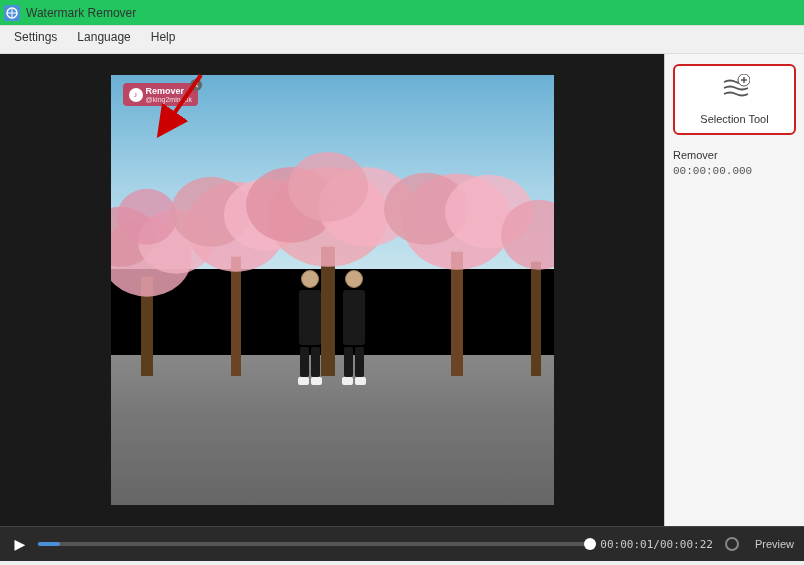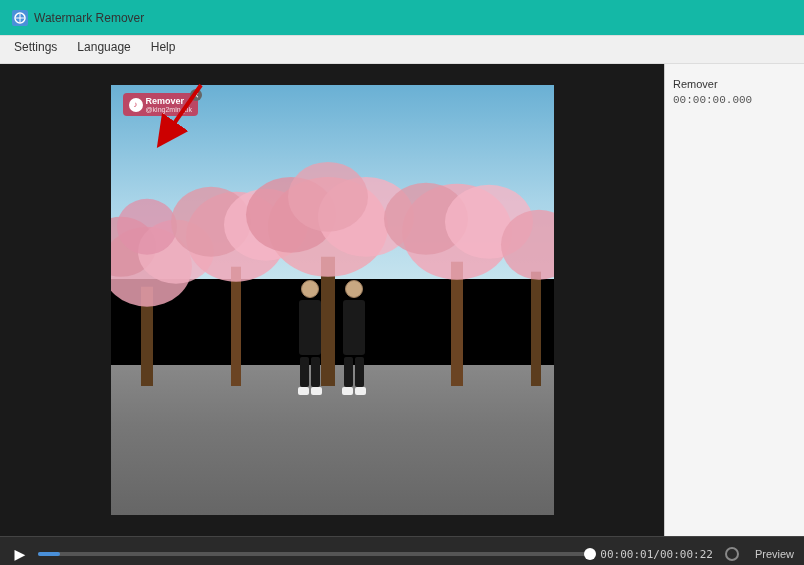--- a/index.html
+++ b/index.html
@@ -7,25 +7,25 @@
       width: 804px;
       height: 565px;
       font-family: 'Segoe UI', Arial, sans-serif;
       background: #f0f0f0;
       overflow: hidden;
       font-size: 13px;
     }
 
     
     .title-bar {
-      height: 36px;
-      background: #14b8a6;
-      display: flex;
-      align-items: center;
-      padding: 0 12px;
+      height: 26px;
+      background: #22c55e;
+      display: flex;
+      align-items: center;
+      padding: 0 4px;
       border-bottom: 1px solid #ddd;
     }
     .title-bar-icon {
       width: 16px;
       height: 16px;
       margin-right: 6px;
       background: #4a90d9;
       border-radius: 2px;
       display: flex;
       align-items: center;
@@ -427,20 +427,35 @@
             <polygon points="0 0, 8 4, 0 8" fill="#cc0000"></polygon>
           </marker>
         </defs>
         <line x1="60" y1="5" x2="25" y2="55" stroke="#cc0000" stroke-width="4" marker-end="url(#arrowhead)"></line>
       </svg>
     </div>
   </div>
 
   <div class="right-panel">
 
+    <div class="selection-tool-btn">
+      <div class="selection-tool-icon">
+        <svg width="30" height="28" viewBox="0 0 30 28">
+
+          <path d="M4 8 Q10 5 16 8 Q22 11 28 8" stroke="#555" stroke-width="1.8" fill="none"></path>
+          <path d="M4 14 Q10 11 16 14 Q22 17 28 14" stroke="#555" stroke-width="1.8" fill="none"></path>
+          <path d="M4 20 Q10 17 16 20 Q22 23 28 20" stroke="#555" stroke-width="1.8" fill="none"></path>
+
+          <circle cx="24" cy="6" r="6" fill="white" stroke="#555" stroke-width="1"></circle>
+          <line x1="24" y1="3" x2="24" y2="9" stroke="#555" stroke-width="1.5"></line>
+          <line x1="21" y1="6" x2="27" y2="6" stroke="#555" stroke-width="1.5"></line>
+        </svg>
+      </div>
+      <span class="selection-tool-label">Selection Tool</span>
+    </div>
 
     <div class="duration-section">
       <div class="duration-label">Remover</div>
       <div class="duration-value">00:00:00.000</div>
     </div>
   </div>
 </div>
 
 <div class="bottom-controls">
   <div class="play-btn">▶</div>

